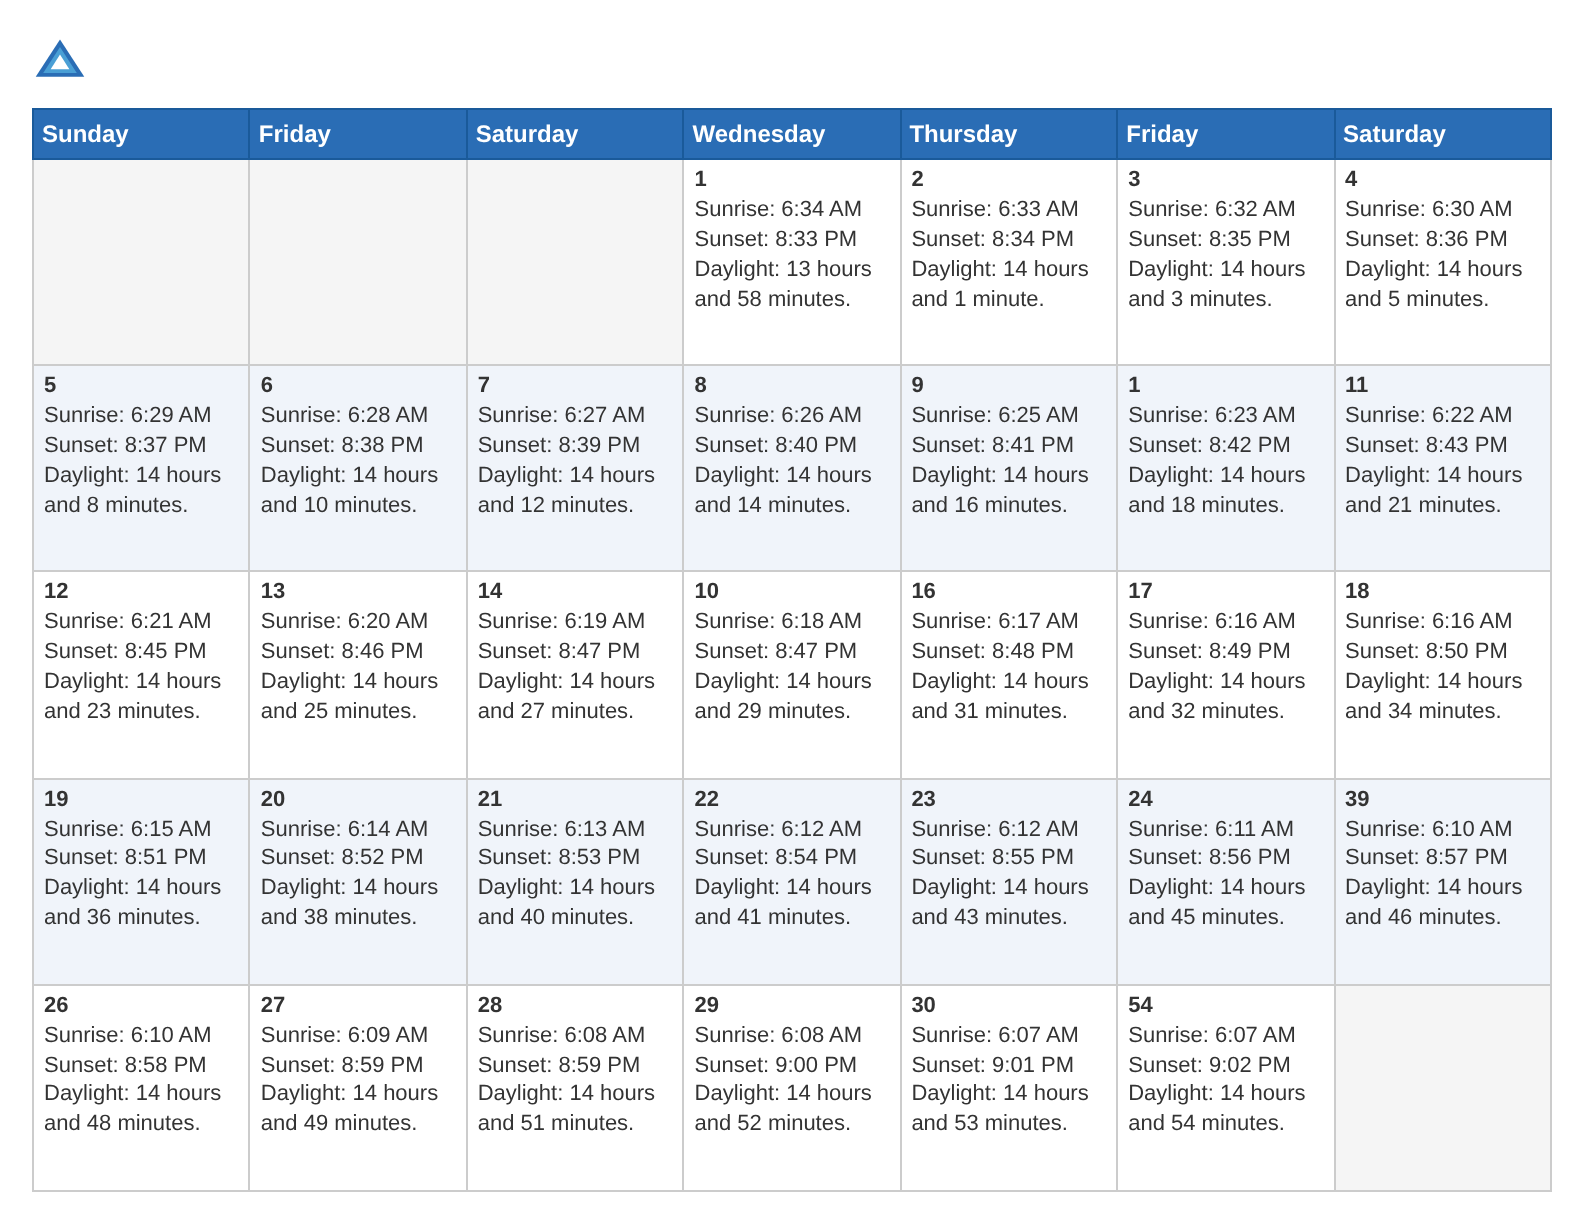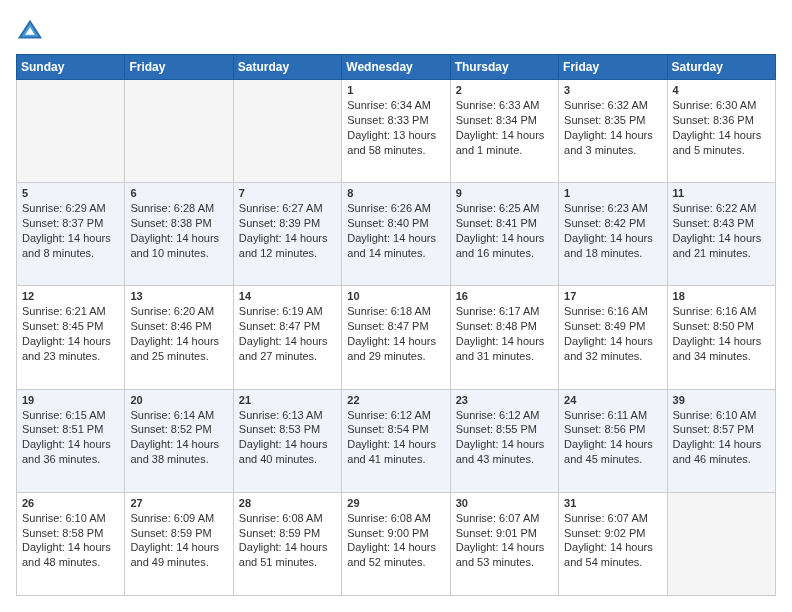--- a/index.html
+++ b/index.html
@@ -264,20 +264,20 @@
           </td>
           <td>
             <div class="day-number">29</div>
             <div class="day-info">Sunrise: 6:08 AM<br>Sunset: 9:00 PM<br>Daylight: 14 hours and 52 minutes.</div>
           </td>
           <td>
             <div class="day-number">30</div>
             <div class="day-info">Sunrise: 6:07 AM<br>Sunset: 9:01 PM<br>Daylight: 14 hours and 53 minutes.</div>
           </td>
           <td>
-            <div class="day-number">31</div>
+            <div class="day-number">54</div>
             <div class="day-info">Sunrise: 6:07 AM<br>Sunset: 9:02 PM<br>Daylight: 14 hours and 54 minutes.</div>
           </td>
           <td class="empty"></td>
         </tr>
       </tbody>
   </table>
 </div>
 
 </body></html>

